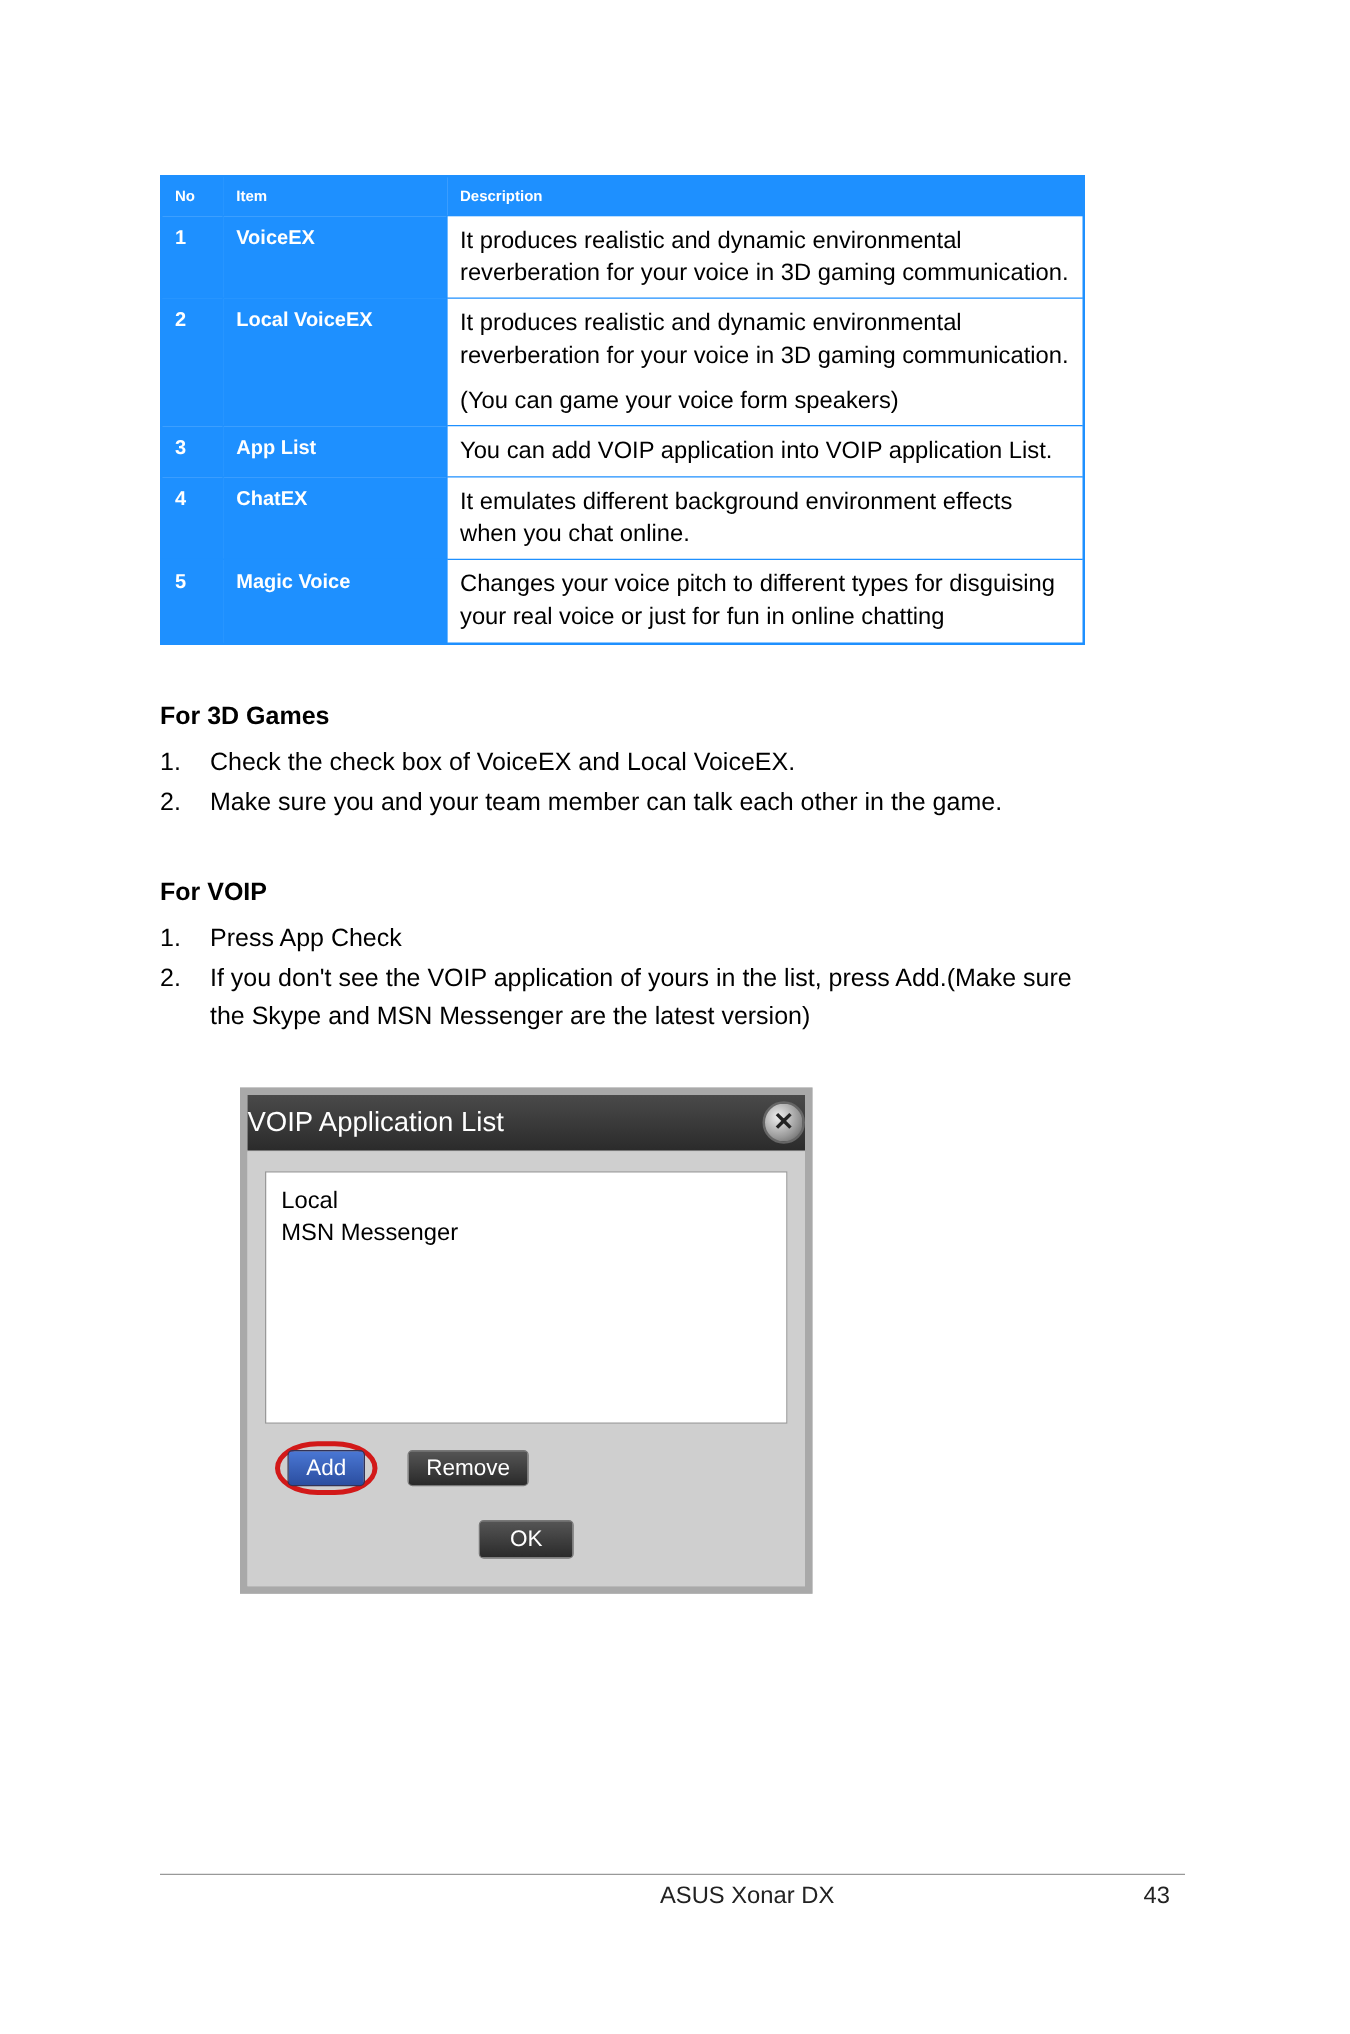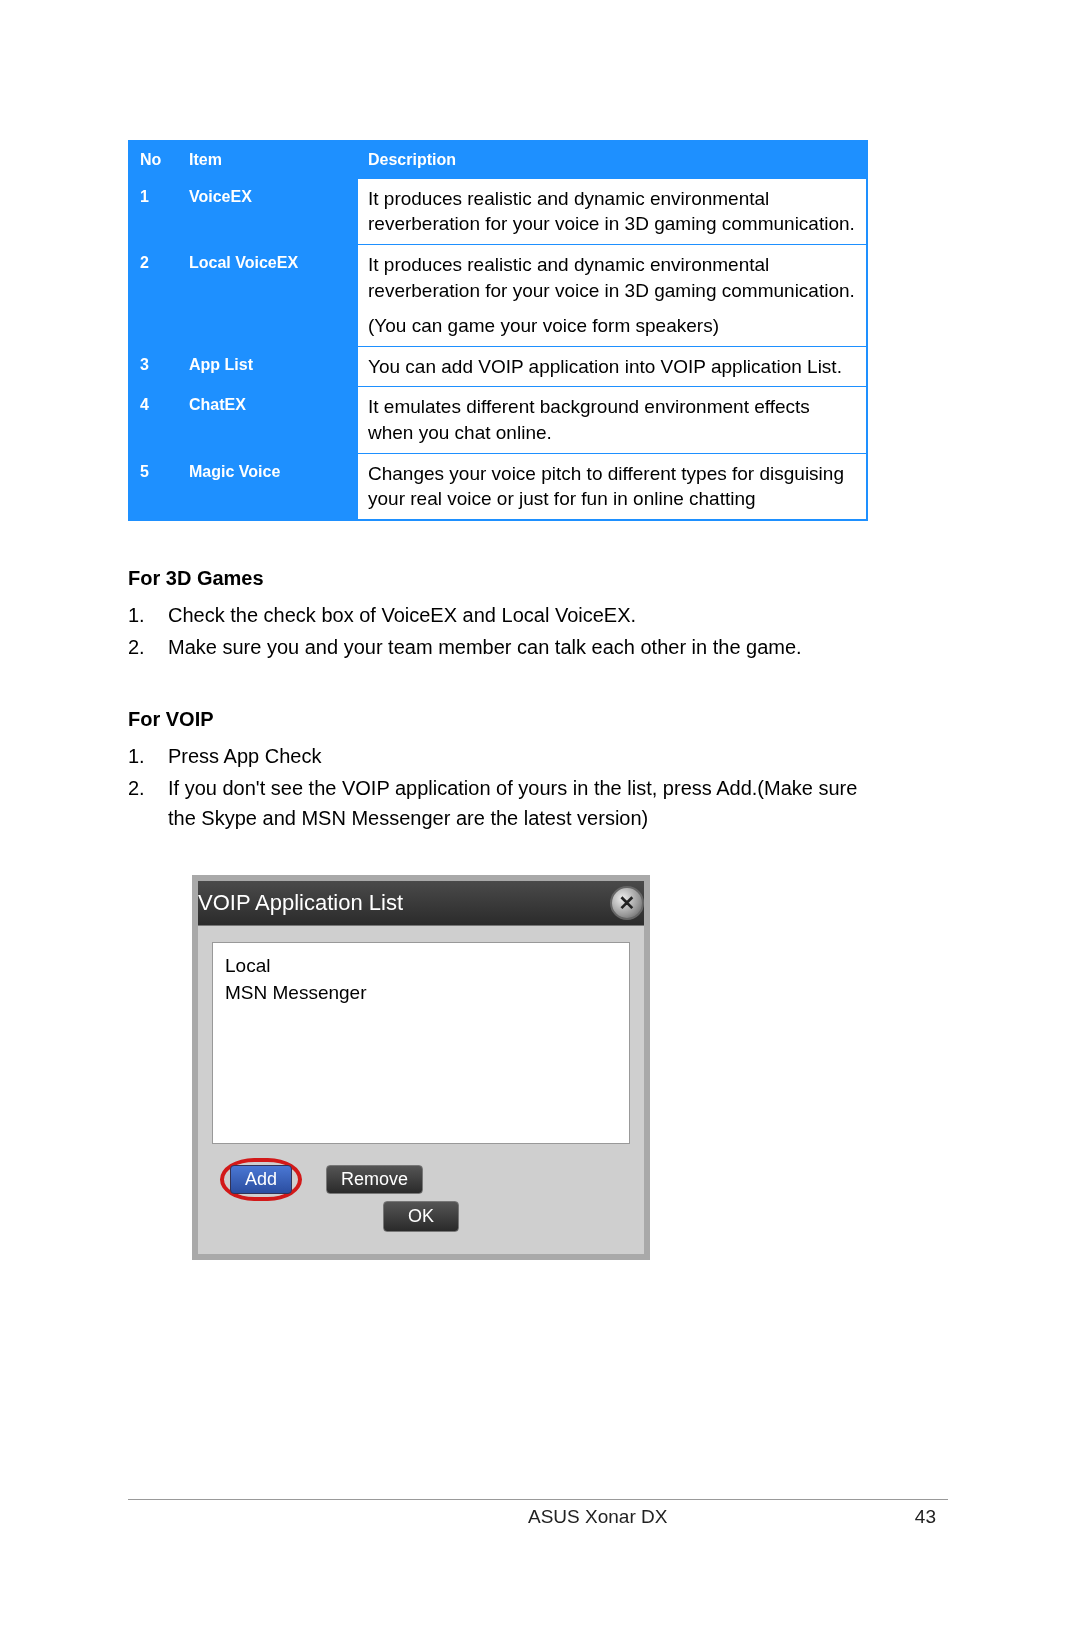--- a/index.html
+++ b/index.html
@@ -28,21 +28,21 @@
     border: 1px solid #1e90ff;
     padding: 7px 10px;
     text-align: left;
     vertical-align: top;
     line-height: 1.35;
   }
   table.feature-table thead th {
     background: #1e90ff;
     color: #fff;
     font-weight: bold;
-    font-size: 16px;
+    font-size: 12px;
     margin-left: 16px;
   }
   table.feature-table td.col-no {
     background: #1e90ff;
     color: #fff;
     font-weight: bold;
     width: 28px;
     font-size: 16px;
   }
   table.feature-table td.col-item {
@@ -138,21 +138,21 @@
     border: 1px solid #777;
     border-radius: 4px;
     padding: 3px 14px;
     font-size: 18px;
   }
   .dlg-btn.add {
     background: linear-gradient(#4a77d4,#2b4ea0);
     border: 1px solid #335;
   }
   .ok-row {
-    display: flex; justify-content: center; 
+    display: flex; justify-content: center; margin-top: 20px;
   }
   .footer-hr {
     position: absolute;
     left: 128px;
     width: 820px;
     top: 1491px;
     border: none;
     border-top: 1px solid #999;
   }
   .footer {

